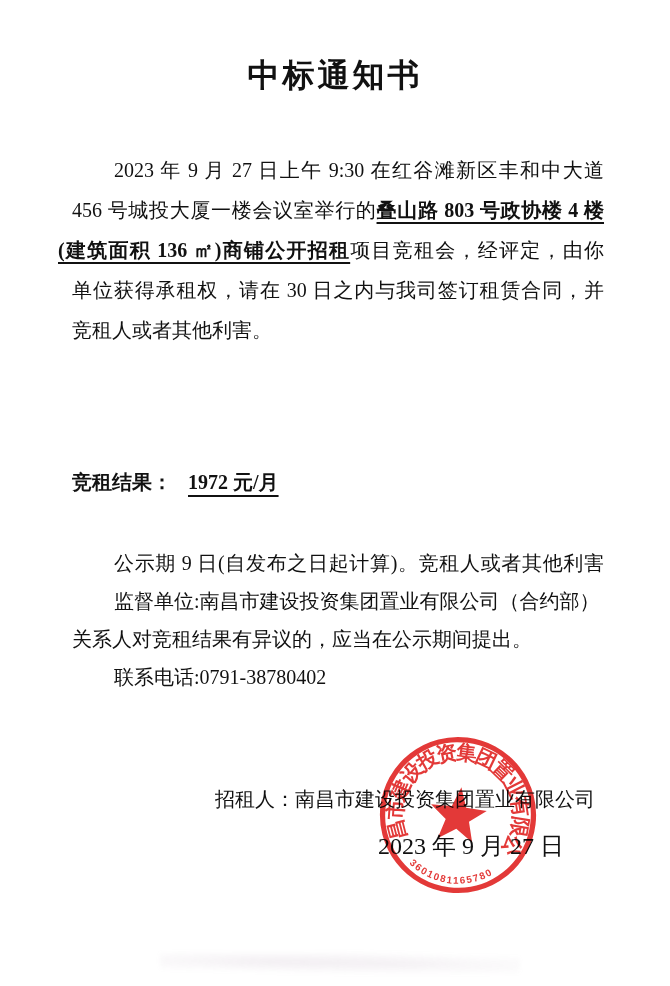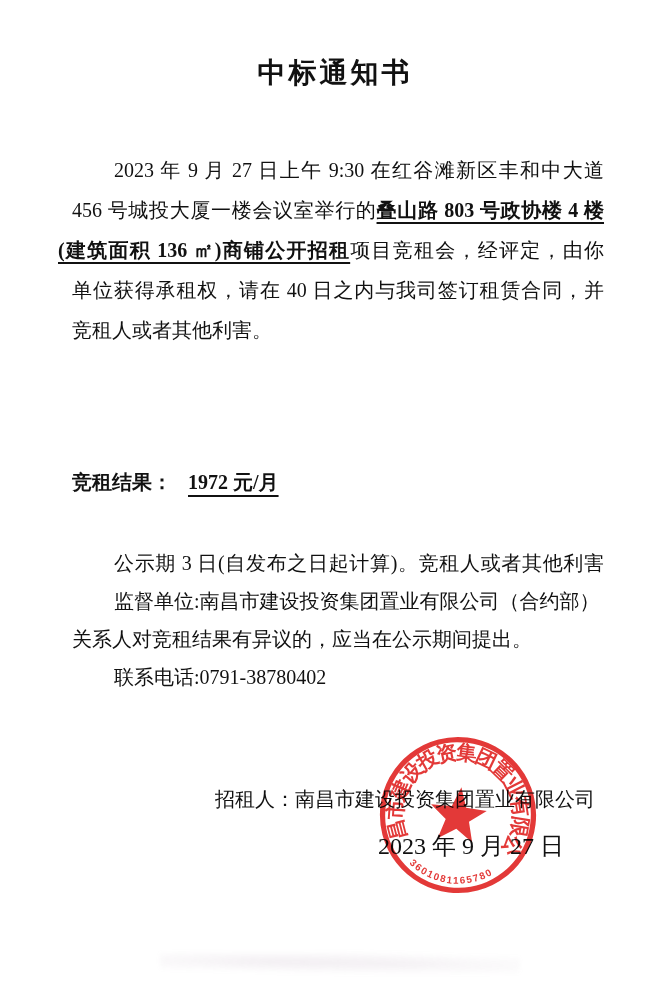--- a/index.html
+++ b/index.html
@@ -7,21 +7,21 @@
     position:relative;
     width:670px;height:986px;
     background:#ffffff;
     overflow:hidden;
     font-family:"Liberation Serif","DejaVu Serif",serif;
     color:#111;
   }
   .doc-title{
     position:absolute;top:54px;left:0;right:0;
     text-align:center;
-    font-size:28px;font-weight:bold;letter-spacing:3px;
+    font-size:32px;font-weight:bold;letter-spacing:3px;
   }
   .main-text{
     position:absolute;top:150px;left:72px;width:532px;
     font-size:20px;line-height:40px;
   }
   .recipient{font-weight:bold;}
   .recipient .uline{
     text-decoration:underline;
     text-underline-offset:5px;
     text-decoration-thickness:1.5px;
@@ -93,30 +93,30 @@
 <body>
 
 <div class="page">
 
   <div class="doc-title">中标通知书</div>
 
   <div class="main-text">
     <div class="jline indent1">2023 年 9 月 27 日上午 9:30 在红谷滩新区丰和中大道</div>
     <div class="jline"><span>456 号城投大厦一楼会议室举行的</span><span class="bu">叠山路 803 号政协楼 4 楼</span></div>
     <div class="jline outdent"><span class="bu">(建筑面积 136 ㎡)商铺公开招租</span><span>项目竞租会，经评定，由你</span></div>
-    <div class="jline">单位获得承租权，请在 40 日之内与我司签订租赁合同，并</div>
+    <div class="jline">单位获得承租权，请在 30 日之内与我司签订租赁合同，并</div>
     <div class="lastline">竞租人或者其他利害。</div>
   </div>
 
   <div class="result-line">
     <span class="result-label">竞租结果：</span><span class="result-value">1972 元/月</span>
   </div>
 
   <div class="notice-text">
-    <div class="jline indent1">公示期 3 日(自发布之日起计算)。竞租人或者其他利害</div>
+    <div class="jline indent1">公示期 9 日(自发布之日起计算)。竞租人或者其他利害</div>
     <div class="lastline indent1">监督单位:南昌市建设投资集团置业有限公司（合约部）</div>
     <div class="lastline">关系人对竞租结果有异议的，应当在公示期间提出。</div>
     <div class="lastline indent1">联系电话:0791-38780402</div>
   </div>
 
   <div class="sig-lessor">招租人：南昌市建设投资集团置业有限公司</div>
   <div class="sig-date">2023 年 9 月 27 日</div>
 
   <div class="seal">
     <svg viewBox="0 0 200 200" xmlns="http://www.w3.org/2000/svg">

